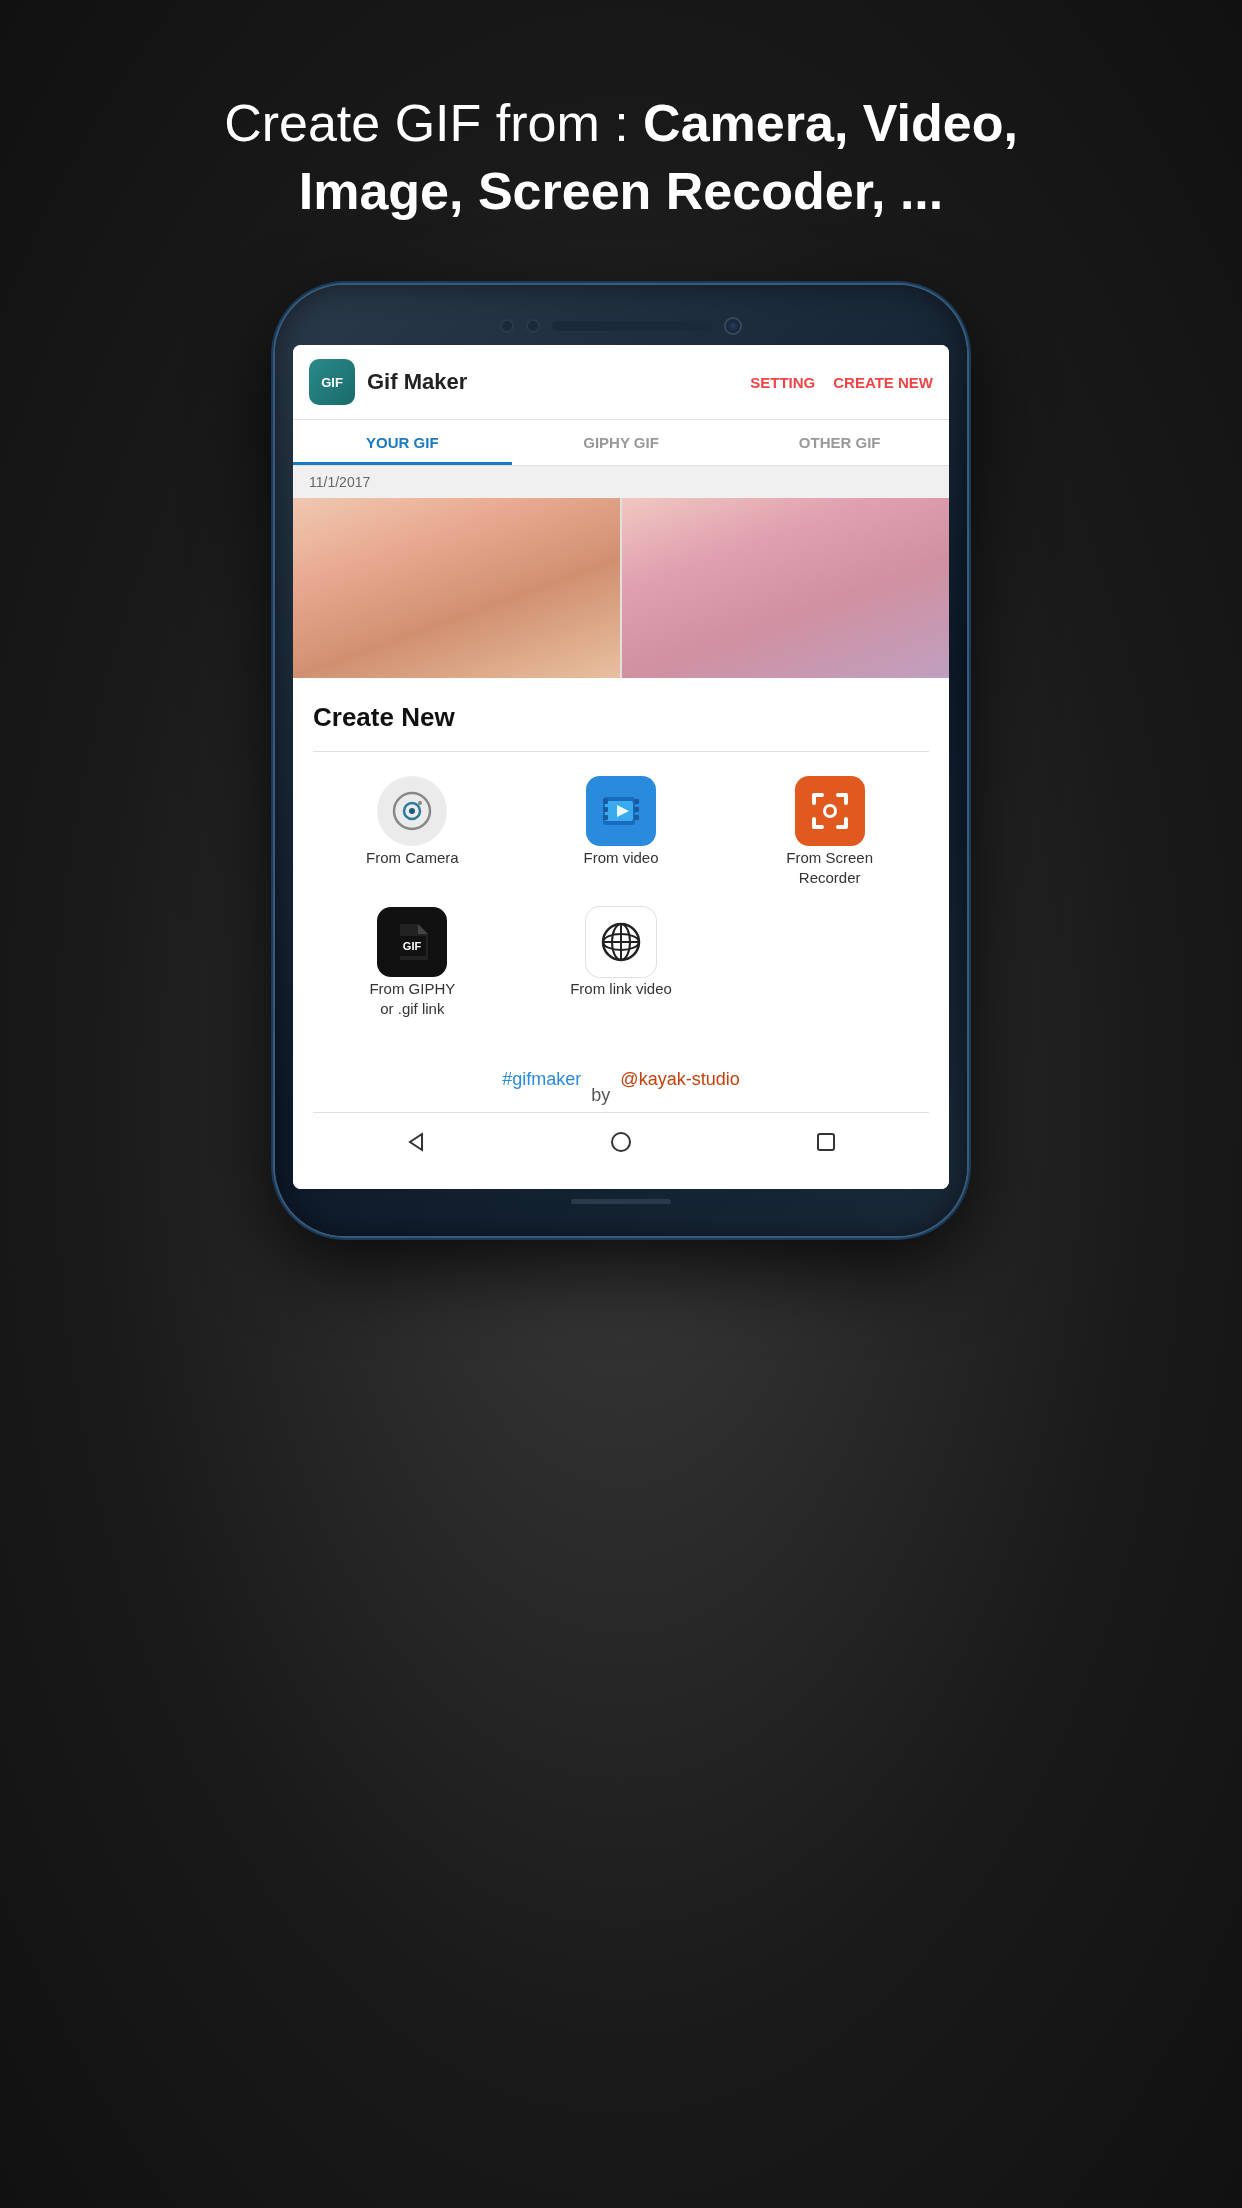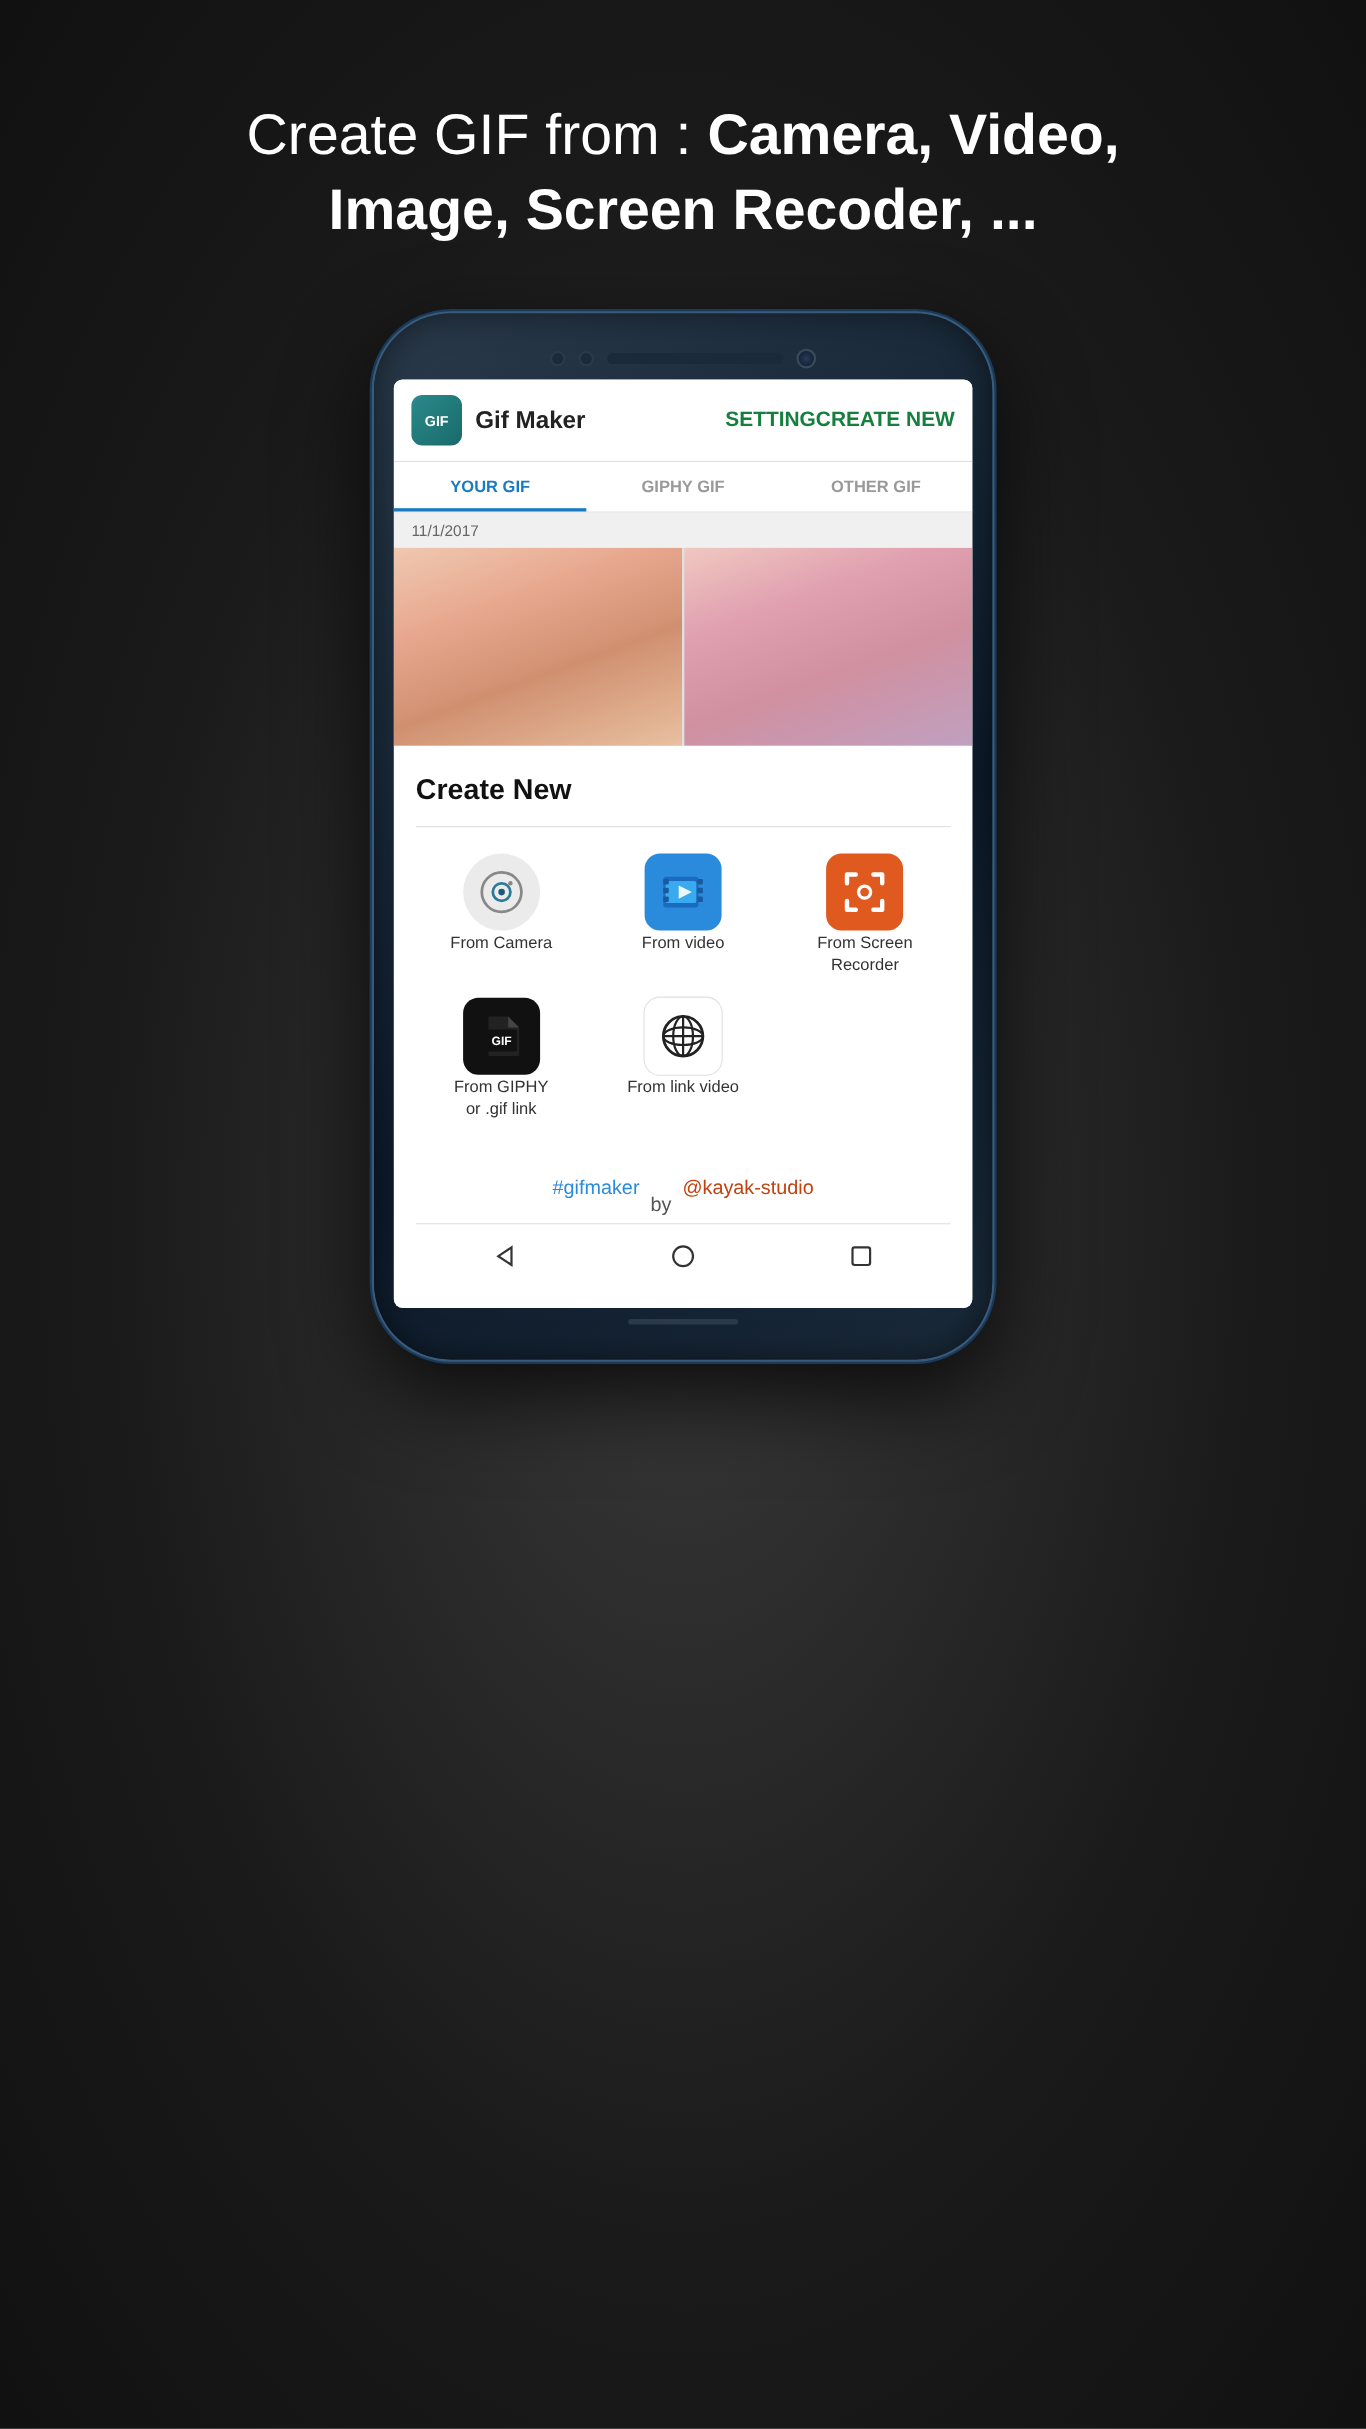--- a/index.html
+++ b/index.html
@@ -23,21 +23,21 @@
       font-size: 52px;
       line-height: 1.3;
       width: 900px;
     }
     .header-text .normal { font-weight: 400; }
     .header-text .bold { font-weight: 900; }
 
     
     .phone-frame {
       position: relative;
-      width: 562px;
+      width: 692px;
       margin-top: 60px;
     }
 
     .phone-outer {
       background: linear-gradient(145deg, #2a3a4a 0%, #1a2a3a 30%, #0d1a2a 60%, #1a2a3a 100%);
       border-radius: 70px;
       padding: 18px;
       box-shadow:
         0 0 0 2px #3a5a7a,
         0 0 0 4px #1a3a5a,
@@ -104,23 +104,24 @@
       margin-right: 12px;
       flex-shrink: 0;
     }
     .app-title {
       font-size: 22px;
       font-weight: bold;
       color: #222;
       flex: 1;
     }
     .header-btn {
-      font-size: 19px;
+      font-size: 15px;
       font-weight: bold;
-      color: #15803d;
+      color: #ef4444;
+      margin-left: 18px;
       cursor: pointer;
     }
 
     
     .tabs {
       background: white;
       display: flex;
       border-bottom: 1px solid #e0e0e0;
     }
     .tab {

